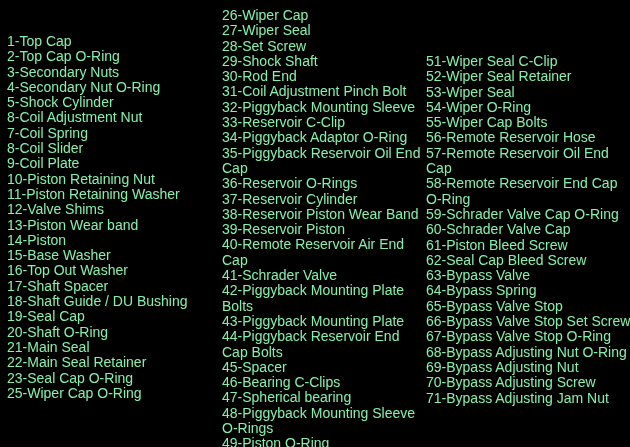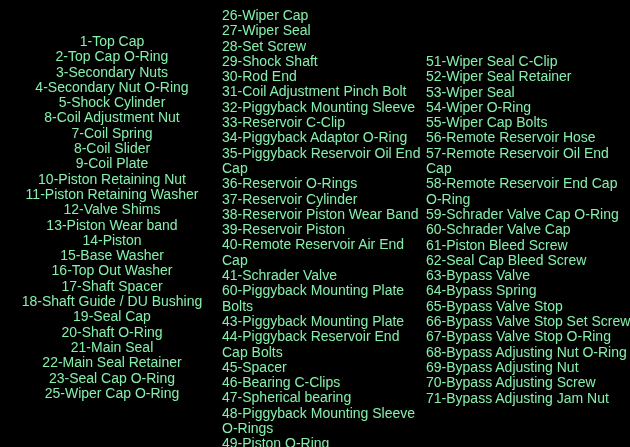--- a/index.html
+++ b/index.html
@@ -18,21 +18,21 @@
     position: absolute;
     inset: 0;
   }
   .col {
     position: absolute;
     color: #86efac;
     font-size: 14px;
     line-height: 15.3px;
     letter-spacing: 0;
   }
-  .col-left  { left: 7px;   top: 34px; width: 210px; text-align: center; }
+  .col-left  { left: 7px;   top: 34px; width: 210px; }
   .col-mid   { left: 222px; top: 8px;  width: 206px; }
   .col-right { left: 426px; top: 54px; width: 206px; }
   .part-item {
     white-space: normal;
     word-spacing: normal;
   }
 </style>
 </head>
 <body>
 
@@ -73,21 +73,21 @@
       <div class="part-item">32-Piggyback Mounting Sleeve</div>
       <div class="part-item">33-Reservoir C-Clip</div>
       <div class="part-item">34-Piggyback Adaptor O-Ring</div>
       <div class="part-item">35-Piggyback Reservoir Oil End Cap</div>
       <div class="part-item">36-Reservoir O-Rings</div>
       <div class="part-item">37-Reservoir Cylinder</div>
       <div class="part-item">38-Reservoir Piston Wear Band</div>
       <div class="part-item">39-Reservoir Piston</div>
       <div class="part-item">40-Remote Reservoir Air End Cap</div>
       <div class="part-item">41-Schrader Valve</div>
-      <div class="part-item">60-Piggyback Mounting Plate Bolts</div>
+      <div class="part-item">42-Piggyback Mounting Plate Bolts</div>
       <div class="part-item">43-Piggyback Mounting Plate</div>
       <div class="part-item">44-Piggyback Reservoir End Cap Bolts</div>
       <div class="part-item">45-Spacer</div>
       <div class="part-item">46-Bearing C-Clips</div>
       <div class="part-item">47-Spherical bearing</div>
       <div class="part-item">48-Piggyback Mounting Sleeve O-Rings</div>
       <div class="part-item">49-Piston O-Ring</div>
       <div class="part-item">50-Main Seal C-Clip</div>
     </div>
   <div class="col col-right">

